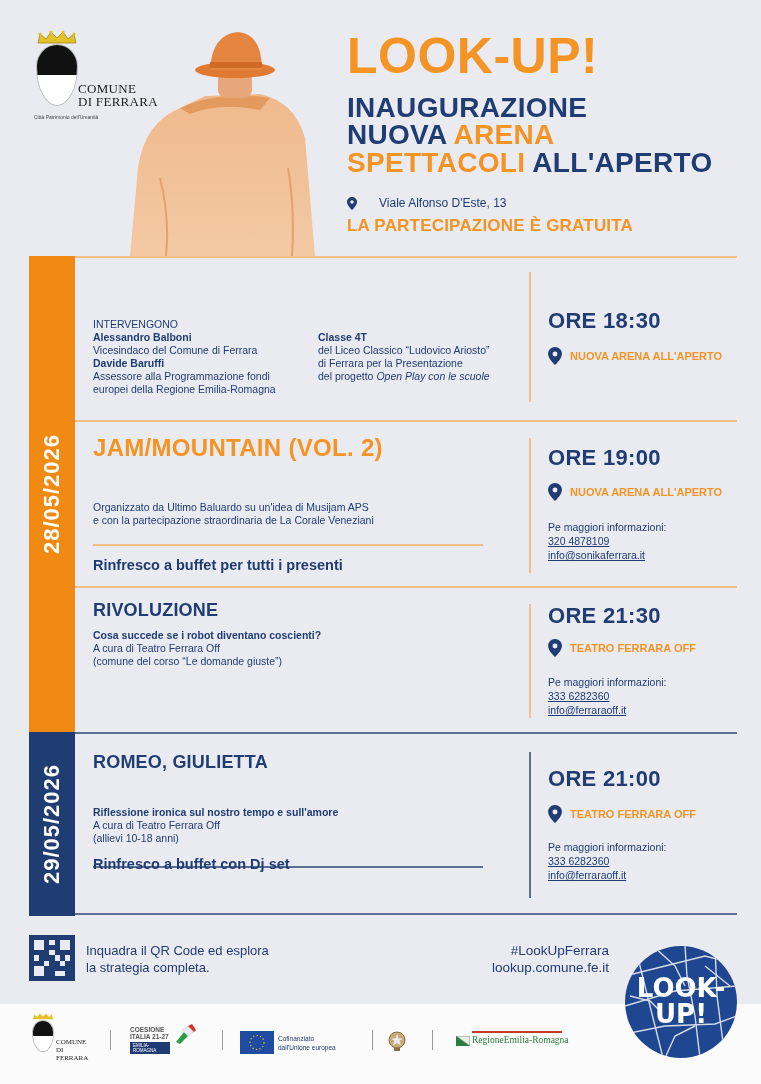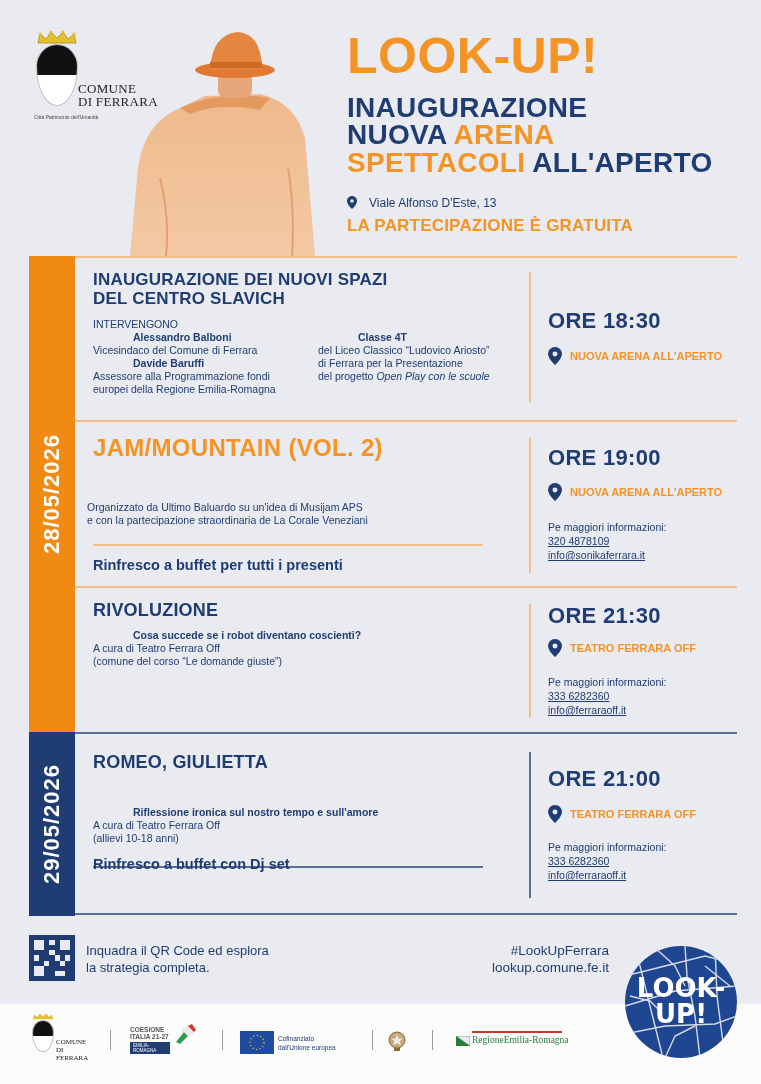--- a/index.html
+++ b/index.html
@@ -22,37 +22,37 @@
   .logo-name { position: absolute; left: 48px; top: 52px; font-family: "Liberation Serif", serif; font-size: 13px; line-height: 13px; color: #222; letter-spacing: 0.3px; }
   .logo-sub { position: absolute; left: 4px; top: 84px; font-size: 5px; color: #444; white-space: nowrap; }
 
   .photo { position: absolute; left: 120px; top: 28px; width: 205px; height: 228px; }
 
   .h-lookup { position: absolute; left: 347px; top: 30px; font-size: 50px; font-weight: bold; color: #f39424; letter-spacing: 0.5px; line-height: 52px; }
   .h-line { position: absolute; left: 347px; font-size: 28px; font-weight: bold; line-height: 29px; letter-spacing: 0.3px; white-space: nowrap; }
   .h-line .o { color: #f39424; }
   .h-line .b { color: #1f3c73; }
   .h-l1 { top: 93px; } .h-l2 { top: 120px; } .h-l3 { top: 148px; }
-  .addr { position: absolute; left: 347px; top: 196px; font-size: 12px; color: #1f3c73; display: flex; align-items: flex-start; gap: 12px; }
+  .addr { position: absolute; left: 347px; top: 196px; font-size: 12px; color: #1f3c73; display: flex; align-items: center; gap: 22px; }
   .gratis { position: absolute; left: 347px; top: 216px; font-size: 17px; font-weight: bold; color: #f39424; letter-spacing: 0.2px; }
 
   
   .daybar { position: absolute; left: 29px; width: 46px; display: flex; align-items: center; justify-content: center; }
   .daybar span { transform: rotate(-90deg); white-space: nowrap; color: #fff; font-weight: bold; font-size: 22px; letter-spacing: 1px; }
   .day1 { top: 256px; height: 476px; background: #f18a13; }
   .day2 { top: 732px; height: 184px; background: #1f3c73; }
 
   .hline { position: absolute; height: 2px; }
   .vline { position: absolute; width: 2px; }
   .orange-line { background: #f2be8a; }
   .blue-line { background: #5c7096; }
 
   .ev-title { position: absolute; left: 93px; font-weight: bold; color: #1f3c73; font-size: 17px; line-height: 19px; letter-spacing: 0.2px; }
   .small { font-size: 10.5px; line-height: 13px; color: #1f3c73; }
-  .small b { font-weight: bold; margin-left: 40px; }
+  .small b { font-weight: bold; }
   .blk { position: absolute; }
 
   .time { position: absolute; left: 548px; font-size: 22px; font-weight: bold; color: #1f3c73; letter-spacing: 0.3px; }
   .venue { position: absolute; left: 548px; display: flex; align-items: center; gap: 8px; font-size: 11px; font-weight: bold; color: #f39424; white-space: nowrap; }
   .info { position: absolute; left: 548px; font-size: 10.5px; line-height: 14px; color: #1f3c73; }
   .info a { color: #1f3c73; text-decoration: underline; display: block; }
 
   .jam-title { position: absolute; left: 93px; top: 434px; font-size: 24px; font-weight: bold; color: #f39424; letter-spacing: 0.3px; }
   .jam-sub { position: absolute; left: 93px; top: 463px; font-size: 14.5px; font-weight: bold; color: #f39424; }
   .buffet { position: absolute; left: 93px; font-size: 14.5px; font-weight: bold; color: #1f3c73; }
@@ -137,24 +137,20 @@
   <div class="hline orange-line" style="left:75px; top:420px; width:662px;"></div>
   <div class="vline orange-line" style="left:529px; top:438px; height:135px;"></div>
   <div class="hline orange-line" style="left:93px; top:544px; width:390px;"></div>
   <div class="hline orange-line" style="left:75px; top:586px; width:662px;"></div>
   <div class="vline orange-line" style="left:529px; top:604px; height:114px;"></div>
   <div class="hline blue-line" style="left:75px; top:732px; width:662px;"></div>
   <div class="vline blue-line" style="left:529px; top:752px; height:146px;"></div>
   <div class="hline blue-line" style="left:93px; top:866px; width:390px;"></div>
   <div class="hline blue-line" style="left:75px; top:913px; width:662px;"></div>
 
-  <div class="ev-title" style="top:270px;">
-    <div>INAUGURAZIONE DEI NUOVI SPAZI</div>
-    <div>DEL CENTRO SLAVICH</div>
-  </div>
   <div class="blk small" style="left:93px; top:318px; width:220px;">
     <div>INTERVENGONO</div>
     <div><b>Alessandro Balboni</b></div>
     <div>Vicesindaco del Comune di Ferrara</div>
     <div><b>Davide Baruffi</b></div>
     <div>Assessore alla Programmazione fondi</div>
     <div>europei della Regione Emilia-Romagna</div>
   </div>
   <div class="blk small" style="left:318px; top:331px; width:210px;">
     <div><b>Classe 4T</b></div>
@@ -165,21 +161,21 @@
   <div class="time" style="top:308px;">ORE 18:30</div>
   <div class="venue" style="top:347px;">
     <svg width="14" height="18" viewBox="0 0 10 13">
         <path d="M5 0 C2.2 0 0 2.2 0 5 C0 8.5 5 13 5 13 C5 13 10 8.5 10 5 C10 2.2 7.8 0 5 0 Z" fill="#1f3c73"></path>
         <circle cx="5" cy="5" r="1.8" fill="#e9ebf1"></circle>
       </svg>
     <span>NUOVA ARENA ALL'APERTO</span>
   </div>
 
   <div class="jam-title">JAM/MOUNTAIN (VOL. 2)</div>
-  <div class="blk small" style="left:87px; top:501px;">
+  <div class="blk small" style="left:93px; top:501px;">
     <div>Organizzato da Ultimo Baluardo su un'idea di Musijam APS</div>
     <div>e con la partecipazione straordinaria de La Corale Veneziani</div>
   </div>
   <div class="buffet" style="top:557px;">Rinfresco a buffet per tutti i presenti</div>
   <div class="time" style="top:445px;">ORE 19:00</div>
   <div class="venue" style="top:483px;">
     <svg width="14" height="18" viewBox="0 0 10 13">
         <path d="M5 0 C2.2 0 0 2.2 0 5 C0 8.5 5 13 5 13 C5 13 10 8.5 10 5 C10 2.2 7.8 0 5 0 Z" fill="#1f3c73"></path>
         <circle cx="5" cy="5" r="1.8" fill="#e9ebf1"></circle>
       </svg>

